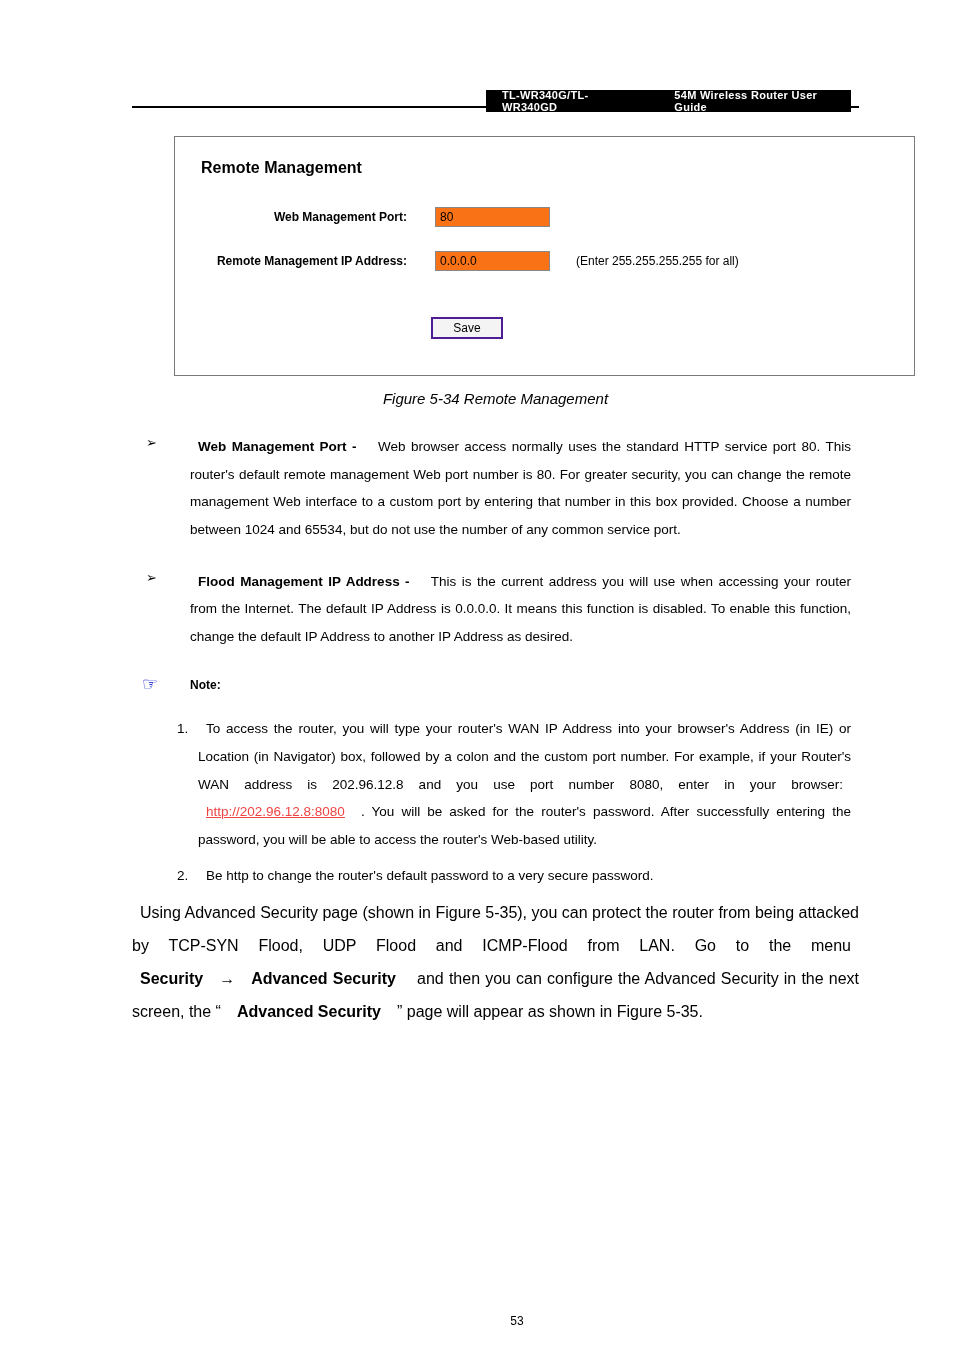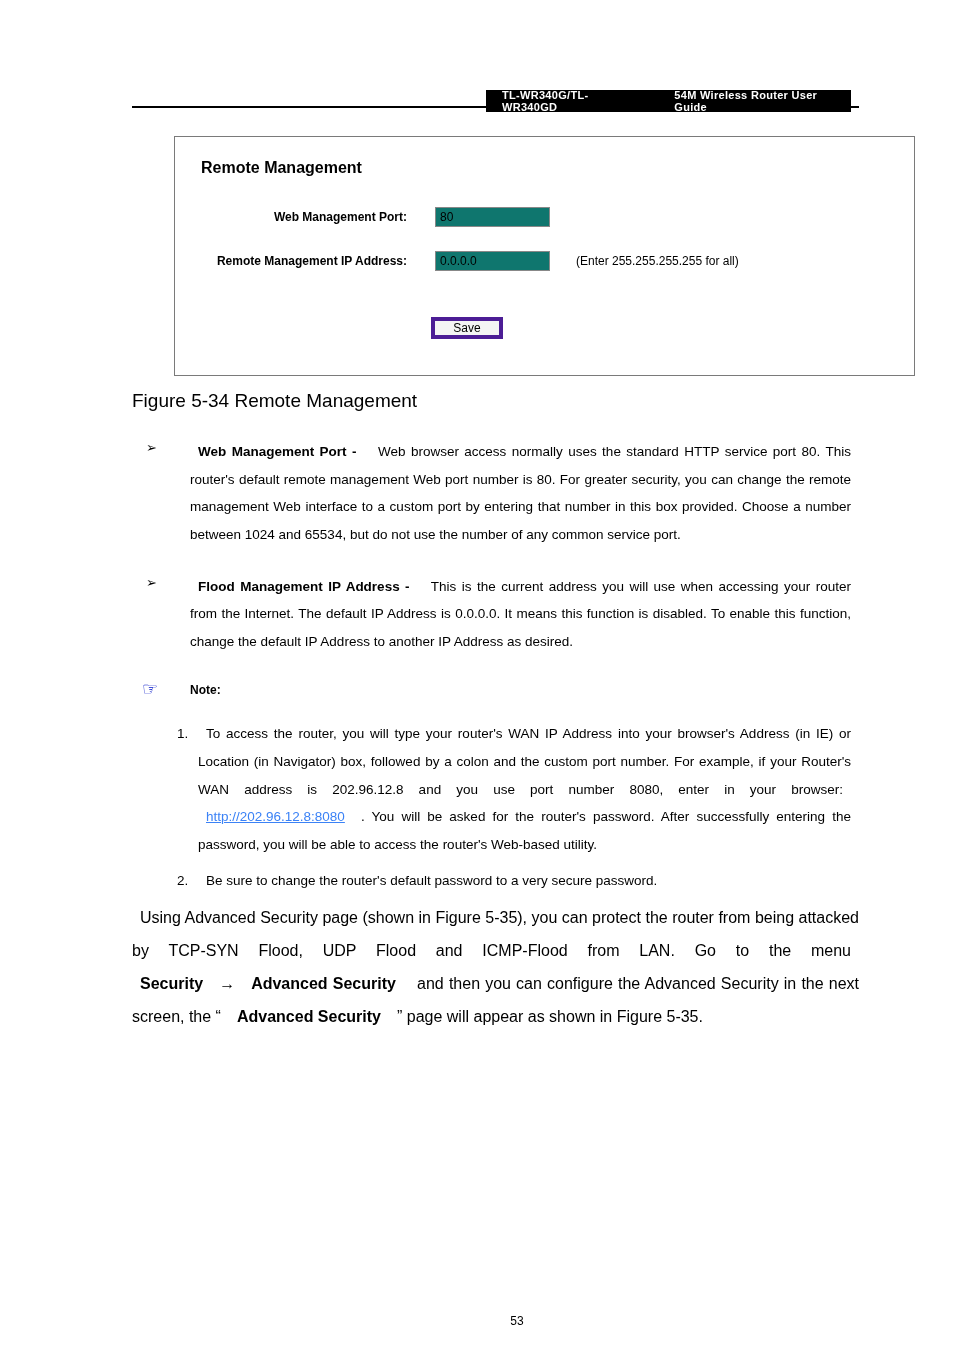--- a/index.html
+++ b/index.html
@@ -65,43 +65,44 @@
     font-size: 12px;
     font-weight: bold;
     padding-right: 12px;
   }
   .form-input {
     width: 115px;
     height: 20px;
     border: 1px solid #888;
     font-size: 12px;
     padding: 1px 4px;
-    background: #0f766e;
+    background: #f97316;
   }
   .form-hint {
     font-size: 12px;
     margin-left: 18px;
   }
   .save-row {
     margin-top: 30px;
     padding-left: 222px;
   }
   .save-btn {
     width: 72px;
     height: 22px;
     font-size: 12px;
     background: #f4f4f4;
-    border: 4px solid #4c1d95;
+    border: 2px solid #4c1d95;
     cursor: pointer;
   }
   .fig-caption {
-    text-align: left;
-    font-size: 19px;
+    text-align: center;
+    font-size: 15px;
     margin-top: 14px;
     margin-bottom: 18px;
+    font-style: italic;
   }
   .bullet-block {
     display: flex;
     margin-bottom: 6px;
   }
   .bullet-arrow {
     width: 34px;
     flex-shrink: 0;
     font-size: 13px;
     padding-left: 6px;
@@ -137,21 +138,21 @@
     list-style: decimal;
     padding-left: 52px;
     font-size: 13.5px;
     line-height: 2.05;
   }
   .note-list li {
     text-align: justify;
     margin-bottom: 0;
     padding-left: 6px;
   }
-  .link { color: #3b82f6; text-decoration: underline; }
+  .link { color: #ef4444; text-decoration: underline; }
   .section-h {
     font-size: 17px;
     font-weight: bold;
     margin-top: 22px;
     margin-bottom: 8px;
   }
   .body-p {
     font-size: 16px;
     line-height: 2.05;
     text-align: justify;
@@ -217,21 +218,21 @@
   <div class="note-block">
     <div class="note-icon">☞</div>
     <div class="note-label">Note:</div>
   </div>
 
   <ol class="note-list">
     <li>
       <span>To access the router, you will type your router's WAN IP Address into your browser's Address (in IE) or Location (in Navigator) box, followed by a colon and the custom port number. For example, if your Router's WAN address is 202.96.12.8 and you use port number 8080, enter in your browser: </span><a class="link">http://202.96.12.8:8080</a><span>. You will be asked for the router's password. After successfully entering the password, you will be able to access the router's Web-based utility.</span>
     </li>
     <li>
-      <span>Be sure to change the router's default password to a very secure password.</span>
+      <span>Be http to change the router's default password to a very secure password.</span>
     </li>
   </ol>
 
   <p class="body-p">
     <span>Using Advanced Security page (shown in Figure 5-35), you can protect the router from being attacked by TCP-SYN Flood, UDP Flood and ICMP-Flood from LAN. Go to the menu </span><b>Security</b><span>→</span><b>Advanced Security</b><span> and then you can configure the Advanced Security in the next screen, the “</span><b>Advanced Security</b><span>” page will appear as shown in Figure 5-35.</span>
   </p>
 
 </div>
 
 <div class="page-num">53</div>

